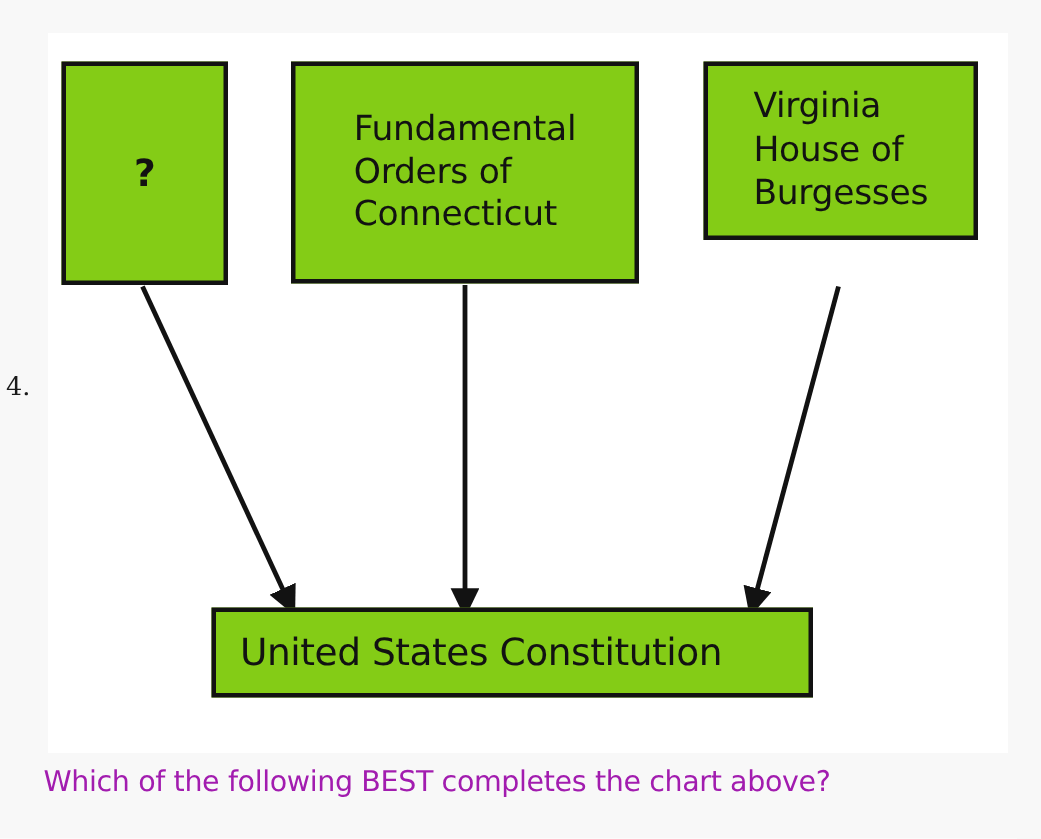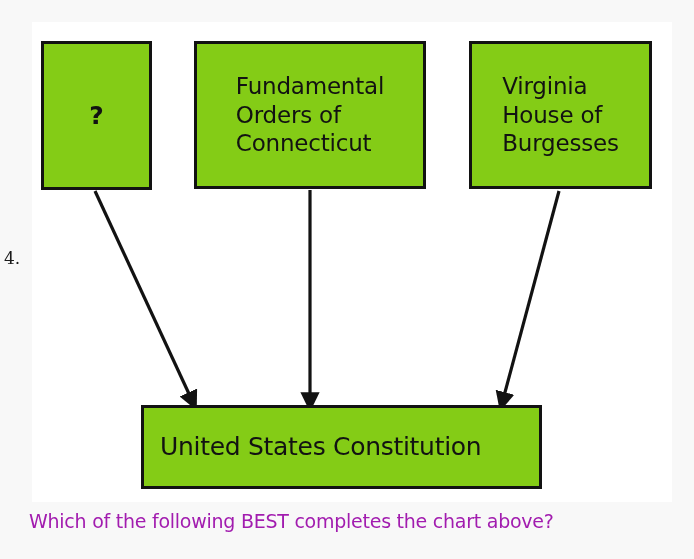--- a/index.html
+++ b/index.html
@@ -96,28 +96,28 @@
     left: 194px;
     top: 41px;
     width: 232px;
     height: 148px;
   }
 
   #node-virginia {
     left: 469px;
     top: 41px;
     width: 183px;
-    height: 148px;
+    height: 119px;
   }
 
   #node-constitution {
     left: 141px;
     top: 405px;
     width: 401px;
-    height: 84px;
+    height: 60px;
     justify-content: flex-start;
   }
   #node-constitution .node-label {
     font-size: 25px;
     padding-left: 16px;
     letter-spacing: -0.3px;
   }
 
   
   .prompt-text {

